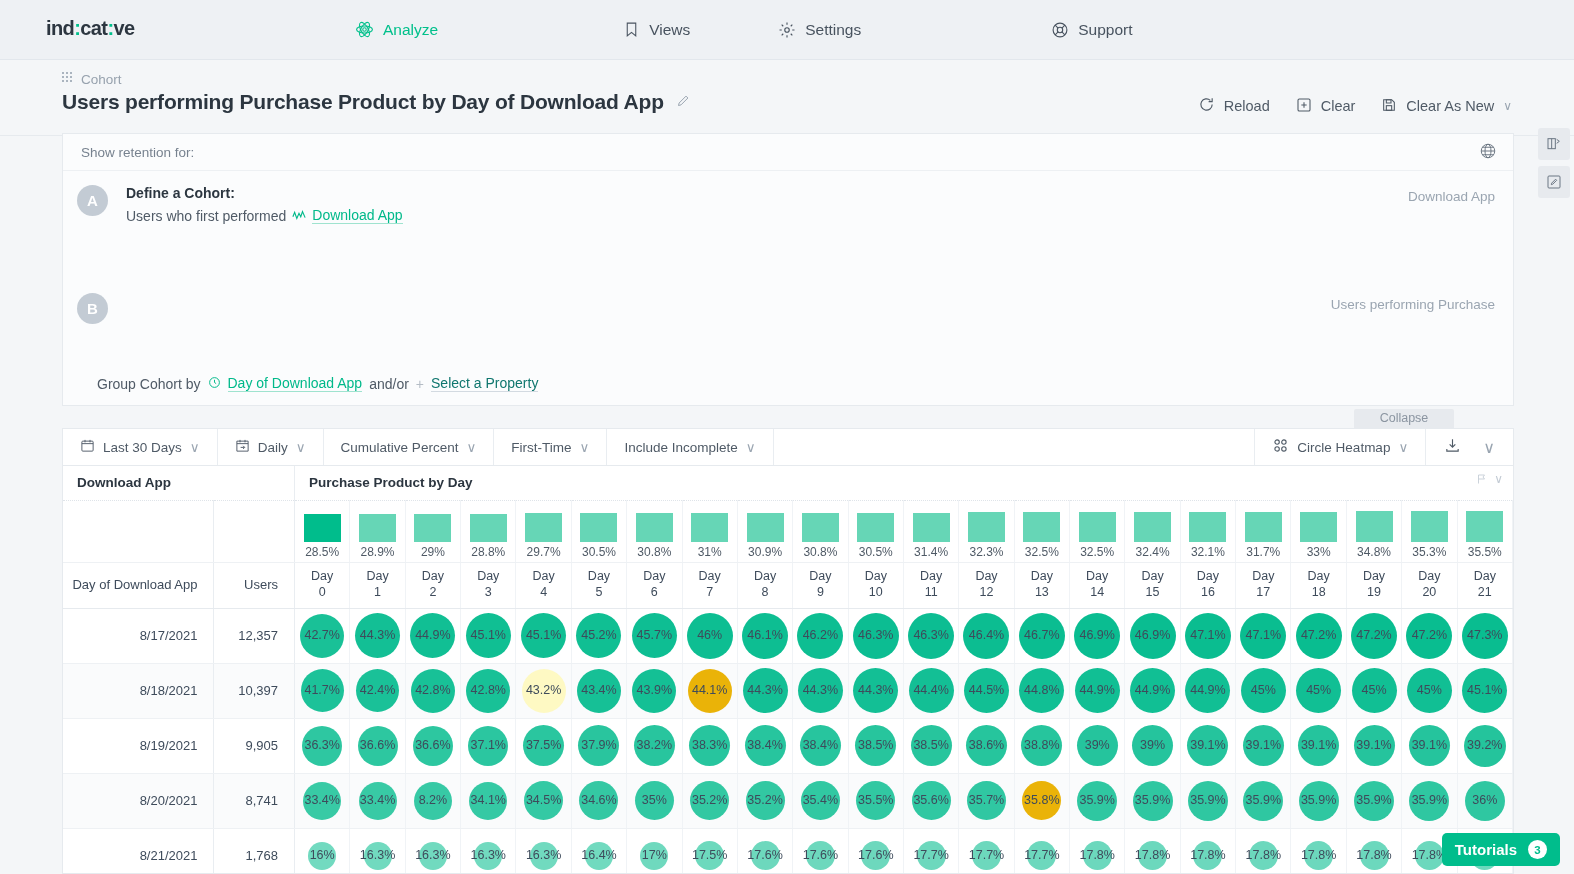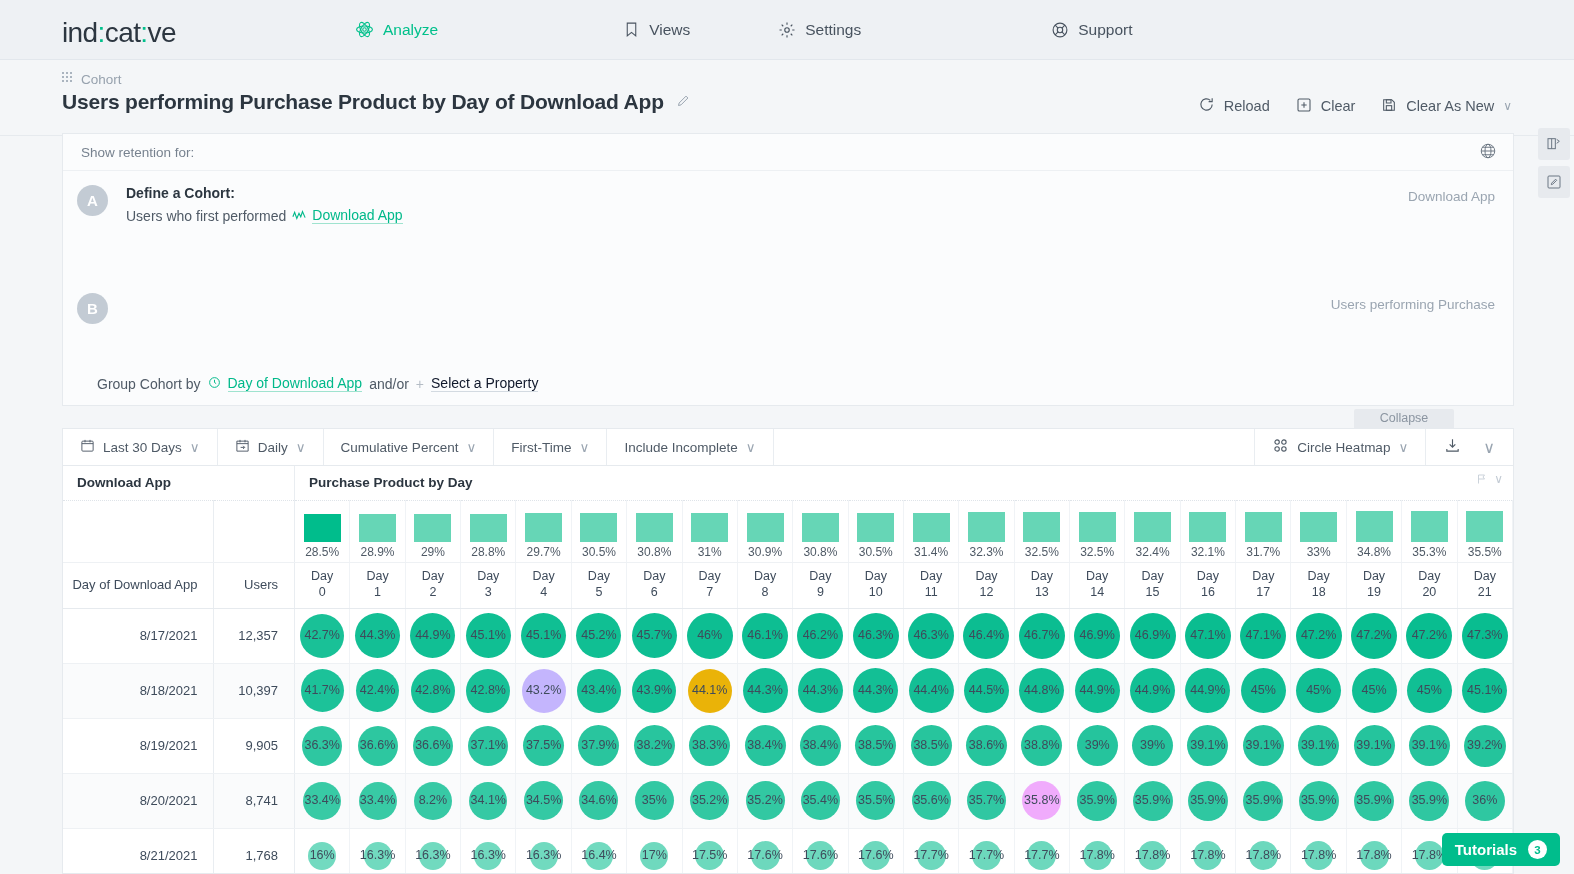--- a/index.html
+++ b/index.html
@@ -11,22 +11,22 @@
     color: #3e4b5b;
   }
   
   #topnav {
     height: 60px; background: #eef1f4;
     display: flex; align-items: center;
     border-bottom: 1px solid #e2e7ec;
     position: relative;
   }
   #logo {
-    position: absolute; left: 62px; top: 17px;
-    font-size: 28px; font-weight: 400; letter-spacing: -0.6px;
+    position: absolute; left: 46px; top: 17px;
+    font-size: 20px; font-weight: 700; letter-spacing: -0.6px;
     color: #2c3640;
   }
   #logo .dot { color: #00c08b; }
   .navitems { display: flex; align-items: center; margin-left: 355px; }
   .navitem {
     display: flex; align-items: center; gap: 9px;
     font-size: 15.5px; color: #48535f; cursor: pointer;
     margin-right: 100px;
   }
   .navitem.active { color: #00c08b; }
@@ -88,21 +88,21 @@
     font-size: 13.5px; color: #9aa5b1;
   }
   #stepA { height: 108px; }
   #stepB { height: 84px; }
   #groupby {
     padding: 12px 0 13px 34px;
     font-size: 14px; color: #4f5a66;
     display: flex; align-items: center; gap: 7px;
     border-bottom: 1px solid #e6eaee;
   }
-  .muted-link { color: #0f172a; border-bottom: 1px solid #d3dae1; cursor: pointer; }
+  .muted-link { color: #0f766e; border-bottom: 1px solid #d3dae1; cursor: pointer; }
 
   
   #collapse {
     position: absolute; left: 1354px; top: 409px;
     width: 100px; height: 19px;
     background: #e7eaee; color: #8b95a1;
     font-size: 12.5px; text-align: center; line-height: 19px;
     border-radius: 2px 2px 0 0;
   }
 
@@ -647,21 +647,21 @@
           <td><span class="circ" style="width:46px;height:46px;background:rgb(9,189,144)">47.2%</span></td>
           <td><span class="circ" style="width:46px;height:46px;background:rgb(9,189,144)">47.3%</span></td>
         </tr>
         <tr class="r-data alt">
           <td class="lbl">8/18/2021</td>
           <td class="usr">10,397</td>
           <td><span class="circ" style="width:43px;height:43px;background:rgb(28,194,153)">41.7%</span></td>
           <td><span class="circ" style="width:43px;height:43px;background:rgb(26,193,152)">42.4%</span></td>
           <td><span class="circ" style="width:44px;height:44px;background:rgb(24,193,151)">42.8%</span></td>
           <td><span class="circ" style="width:44px;height:44px;background:rgb(24,193,151)">42.8%</span></td>
-          <td><span class="circ" style="width:44px;height:44px;background:#c4b5fd">43.2%</span></td>
+          <td><span class="circ" style="width:44px;height:44px;background:#fef9c3">43.2%</span></td>
           <td><span class="circ" style="width:44px;height:44px;background:rgb(22,192,150)">43.4%</span></td>
           <td><span class="circ" style="width:44px;height:44px;background:rgb(20,192,149)">43.9%</span></td>
           <td><span class="circ" style="width:44px;height:44px;background:#eab308">44.1%</span></td>
           <td><span class="circ" style="width:45px;height:45px;background:rgb(19,191,149)">44.3%</span></td>
           <td><span class="circ" style="width:45px;height:45px;background:rgb(19,191,149)">44.3%</span></td>
           <td><span class="circ" style="width:45px;height:45px;background:rgb(19,191,149)">44.3%</span></td>
           <td><span class="circ" style="width:45px;height:45px;background:rgb(19,191,149)">44.4%</span></td>
           <td><span class="circ" style="width:45px;height:45px;background:rgb(18,191,148)">44.5%</span></td>
           <td><span class="circ" style="width:45px;height:45px;background:rgb(17,191,148)">44.8%</span></td>
           <td><span class="circ" style="width:45px;height:45px;background:rgb(17,191,148)">44.9%</span></td>
@@ -708,21 +708,21 @@
           <td><span class="circ" style="width:38px;height:38px;background:rgb(53,201,164)">34.1%</span></td>
           <td><span class="circ" style="width:39px;height:39px;background:rgb(52,201,164)">34.5%</span></td>
           <td><span class="circ" style="width:39px;height:39px;background:rgb(52,200,163)">34.6%</span></td>
           <td><span class="circ" style="width:39px;height:39px;background:rgb(50,200,163)">35%</span></td>
           <td><span class="circ" style="width:39px;height:39px;background:rgb(50,200,162)">35.2%</span></td>
           <td><span class="circ" style="width:39px;height:39px;background:rgb(50,200,162)">35.2%</span></td>
           <td><span class="circ" style="width:39px;height:39px;background:rgb(49,200,162)">35.4%</span></td>
           <td><span class="circ" style="width:39px;height:39px;background:rgb(49,200,162)">35.5%</span></td>
           <td><span class="circ" style="width:39px;height:39px;background:rgb(48,200,162)">35.6%</span></td>
           <td><span class="circ" style="width:39px;height:39px;background:rgb(48,199,162)">35.7%</span></td>
-          <td><span class="circ" style="width:39px;height:39px;background:#f0abfc">35.8%</span></td>
+          <td><span class="circ" style="width:39px;height:39px;background:#eab308">35.8%</span></td>
           <td><span class="circ" style="width:40px;height:40px;background:rgb(47,199,161)">35.9%</span></td>
           <td><span class="circ" style="width:40px;height:40px;background:rgb(47,199,161)">35.9%</span></td>
           <td><span class="circ" style="width:40px;height:40px;background:rgb(47,199,161)">35.9%</span></td>
           <td><span class="circ" style="width:40px;height:40px;background:rgb(47,199,161)">35.9%</span></td>
           <td><span class="circ" style="width:40px;height:40px;background:rgb(47,199,161)">35.9%</span></td>
           <td><span class="circ" style="width:40px;height:40px;background:rgb(47,199,161)">35.9%</span></td>
           <td><span class="circ" style="width:40px;height:40px;background:rgb(47,199,161)">35.9%</span></td>
           <td><span class="circ" style="width:40px;height:40px;background:rgb(47,199,161)">36%</span></td>
         </tr>
         <tr class="r-data">

